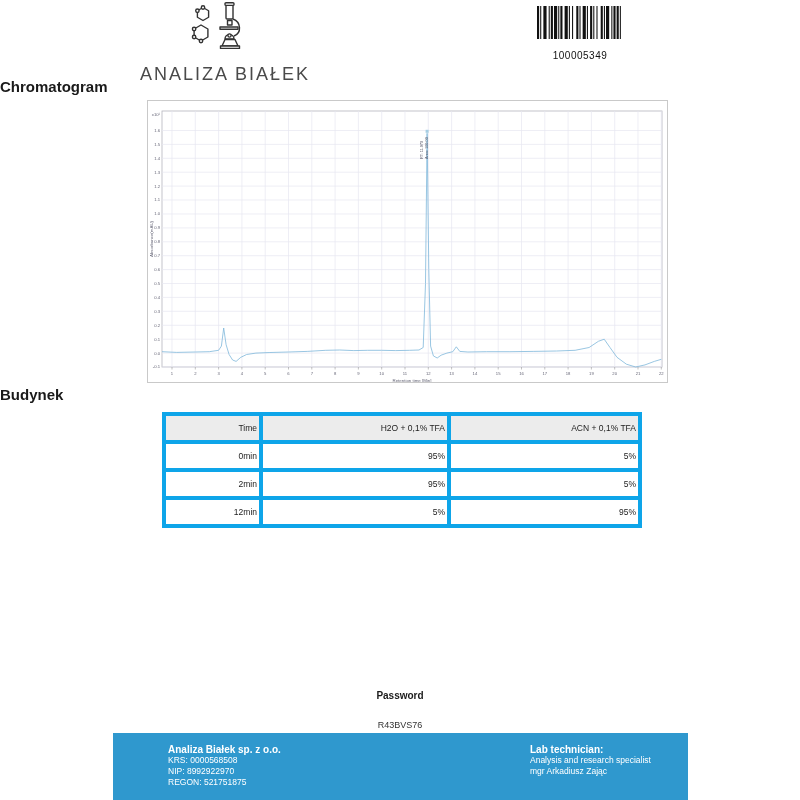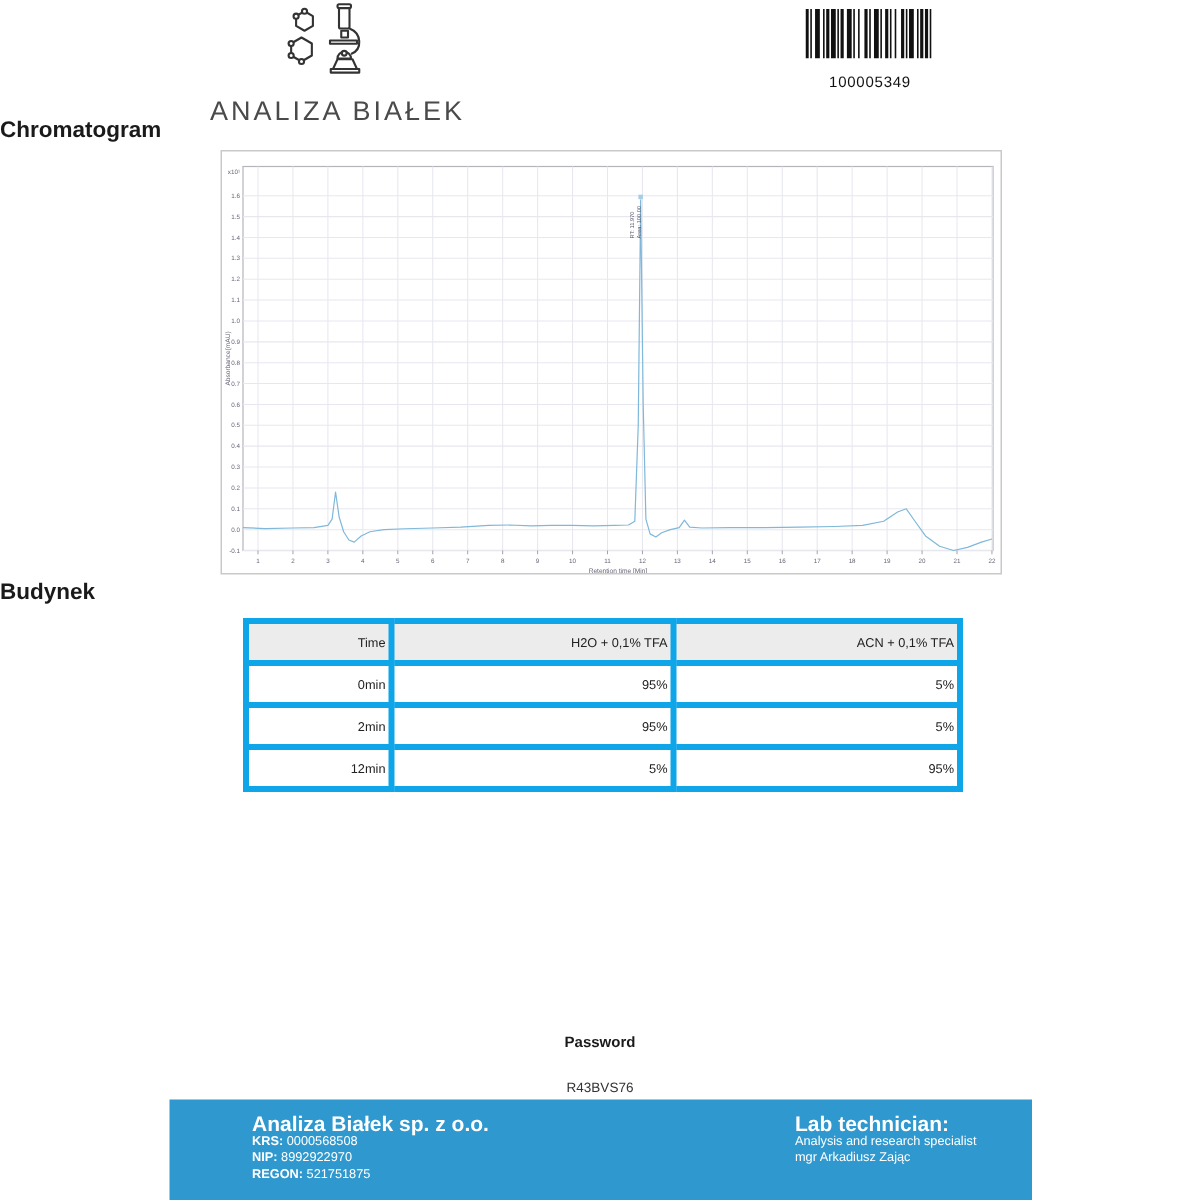--- a/index.html
+++ b/index.html
@@ -29,23 +29,23 @@
   }
   .method-table th { background:#ececec; }
   .col-time { width:97px; } .col-h2o { width:188px; } .col-acn { width:191px;margin-top:16px; }
   
   .password-wrap { position:absolute; left:0; top:690px; width:800px; text-align:center; }
   .password-label { font-size:10px; font-weight:bold; color:#1a1a1a; }
   .password-value { font-size:9px; color:#333; margin-top:19px; }
   
   .footer { position:absolute; left:113px; top:733px; width:575px; height:67px; }
   .footer-col { position:absolute; top:11px; color:#fff; font-size:8.5px; line-height:11px; white-space:nowrap; }
-  .footer-col .ft-title { font-weight:bold; font-size:14px; }
+  .footer-col .ft-title { font-weight:bold; font-size:10px; }
   .fcol-1 { left:55px; } .fcol-2 { left:227px; } .fcol-3 { left:417px; }
-  .footer b { font-weight:bold;text-align:right; }
+  .footer b { font-weight:normal;text-align:right; }
 </style>
 </head>
 <body>
 
 <div class="page">
 
   <div class="logo-wrap">
     <svg class="logo-icon" width="64" height="50" viewBox="0 0 64 50">
       <g fill="#fff" stroke="#333" stroke-width="1.4" stroke-linejoin="round">
 

